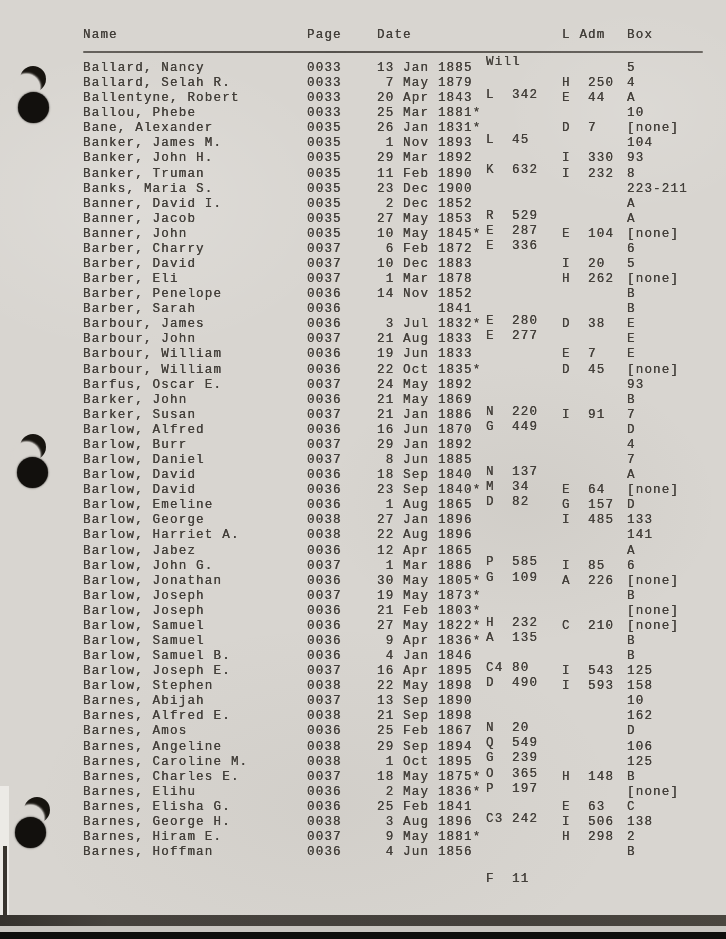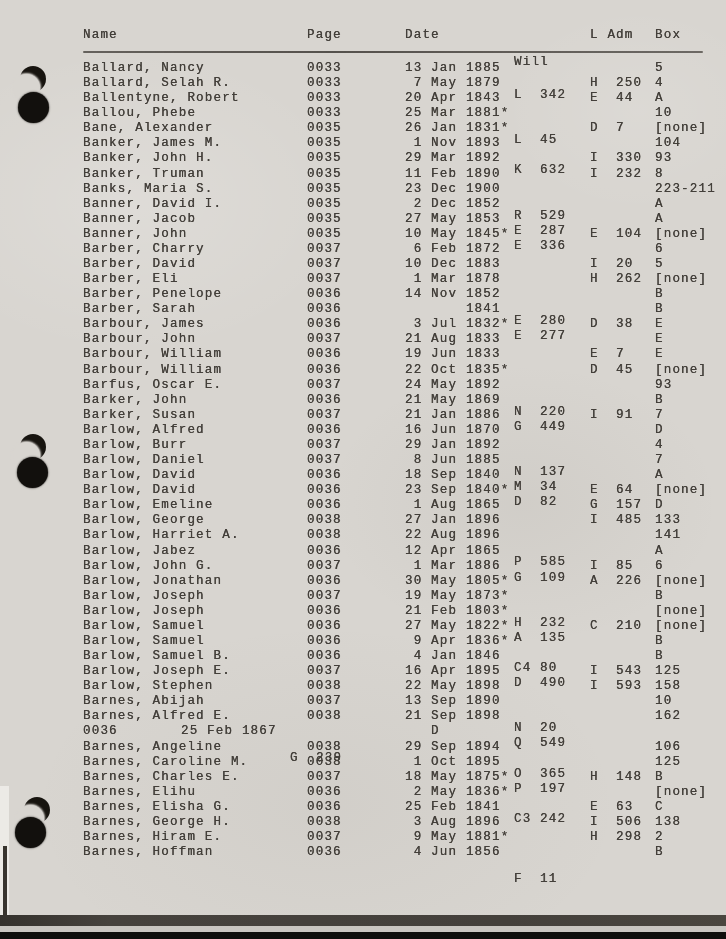--- a/index.html
+++ b/index.html
@@ -26,21 +26,21 @@
     color: #433f3a;
     font-size: 12.5px;
     letter-spacing: 1.2px;
     text-shadow: 0 0 0.6px rgba(67,63,58,0.85), 0.3px 0.3px 0.5px rgba(67,63,58,0.35);
     filter: blur(0.2px);
   }
   .hrow { display: flex; height: 15.08px; line-height: 15.08px; }
   .c { white-space: pre; overflow: visible; flex: none; }
   .c.name { width: 224px; }
   .c.page { width: 70px;  }
-  .c.date { width: 109px; margin-left: 28px; }
+  .c.date { width: 109px; }
   .c.will { width: 76px; margin-top: 27px;  }
   .c.ladm { width: 65px;  }
   .c.box  { width: 96px;  }
   .header-row { position: absolute; left: 0; top: 0; }
   .rule {
     position: absolute; left: 0; top: 23px;
     width: 620px; height: 2px;
     background: linear-gradient(90deg, rgba(62,58,53,0.75), rgba(62,58,53,0.85) 40%, rgba(62,58,53,0.7));
     border-radius: 1px;
   }
@@ -495,20 +495,21 @@
   <div class="hrow">
     <span class="c name">Barnes, Alfred E.</span>
     <span class="c page">0038</span>
     <span class="c date">21 Sep 1898</span>
     <span class="c will">Q  549</span>
     <span class="c ladm"></span>
     <span class="c box">162</span>
   </div>
 
   <div class="hrow">
+    <span class="c name">Barnes, Amos</span>
     <span class="c page">0036</span>
     <span class="c date">25 Feb 1867</span>
     <span class="c will">G  239</span>
     <span class="c ladm"></span>
     <span class="c box">D</span>
   </div>
 
   <div class="hrow">
     <span class="c name">Barnes, Angeline</span>
     <span class="c page">0038</span>

